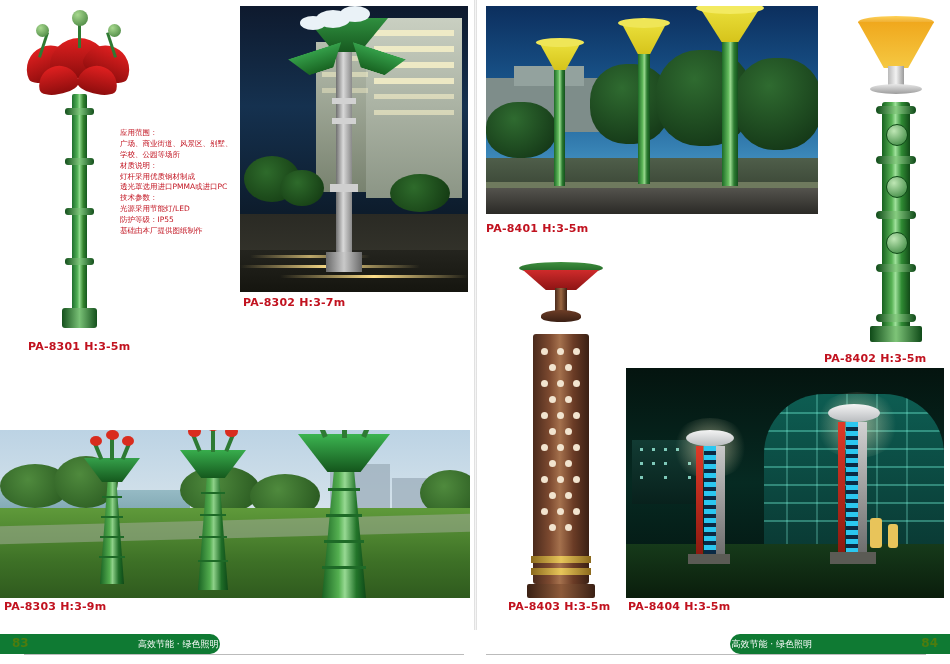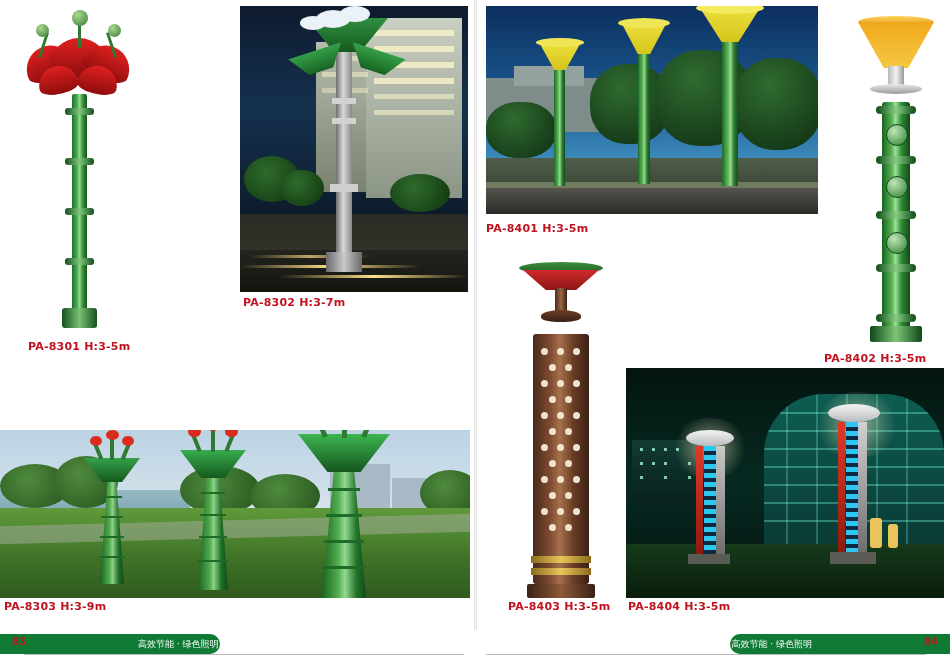--- a/index.html
+++ b/index.html
@@ -10,21 +10,21 @@
   .photo{position:absolute;overflow:hidden;}
   .cap-note{position:absolute;font-size:7.5px;line-height:1.45;color:#c1121f;white-space:pre-line;}
   .note-block{position:absolute;font-size:9px;line-height:1.7;color:#b3111c;width:140px;}
 
   
   .footer{position:absolute;left:0;top:634px;width:950px;height:30px;}
   .foot-bar{position:absolute;top:0;height:20px;background:#0f7a33;}
   .foot-bar.l{left:0;width:220px;border-radius:0 10px 10px 0;}
   .foot-bar.r{right:0;width:220px;border-radius:10px 0 0 10px;}
   .foot-txt{position:absolute;top:4px;font-size:9px;color:#fff;}
-  .pgnum{position:absolute;top:2px;font-size:10px;color:#b91c1c;font-weight:bold;}
+  .pgnum{position:absolute;top:2px;font-size:12px;color:#4d7c0f;font-weight:bold;}
   .foot-line{position:absolute;top:20px;height:1px;background:#bbb;}
 
   
   .pole{position:absolute;}
   .sky{position:absolute;left:0;top:0;width:100%;height:100%;}
 
   
   .i1{position:absolute;left:12px;top:8px;width:130px;height:330px;}
   .i1 .shaft{position:absolute;left:60px;top:86px;width:15px;height:220px;background:linear-gradient(to right,#1d6e2d,#4fae54 35%,#8fd98c 50%,#35852f 75%,#14581f);border-radius:2px;}
   .i1 .band{position:absolute;left:53px;width:29px;height:7px;background:linear-gradient(to right,#14501c,#7dc77a,#14501c);border-radius:3px;}
@@ -124,20 +124,30 @@
     <div class="petal" style="left:72px;top:38px;width:48px;height:34px;transform:rotate(24deg);"></div>
     <div class="petal" style="left:26px;top:58px;width:40px;height:28px;transform:rotate(-12deg);"></div>
     <div class="petal" style="left:66px;top:58px;width:40px;height:28px;transform:rotate(12deg);"></div>
     <div class="stem" style="left:30px;top:24px;height:26px;transform:rotate(18deg);"></div>
     <div class="stem" style="left:66px;top:10px;height:30px;"></div>
     <div class="stem" style="left:98px;top:24px;height:26px;transform:rotate(-18deg);"></div>
     <div class="bud" style="left:24px;top:16px;"></div>
     <div class="bud" style="left:60px;top:2px;width:16px;height:16px;"></div>
     <div class="bud" style="left:96px;top:16px;"></div>
   </div>
+  <div class="cap-note" style="left:120px;top:128px;width:115px;">应用范围：
+广场、商业街道、风景区、别墅、
+学校、公园等场所
+材质说明：
+灯杆采用优质钢材制成
+透光罩选用进口PMMA或进口PC
+技术参数：
+光源采用节能灯/LED
+防护等级：IP55
+基础由本厂提供图纸制作</div>
   <div class="code" style="left:28px;top:340px;">PA-8301  H:3-5m</div>
 
   <div class="photo p8302">
     <div class="bg"></div>
     <div class="bld2"></div>
     <div class="bld"></div>
     <div class="win" style="right:14px;top:24px;width:80px;height:6px;"></div>
     <div class="win" style="right:14px;top:40px;width:80px;height:6px;"></div>
     <div class="win" style="right:14px;top:56px;width:80px;height:6px;"></div>
     <div class="win" style="right:14px;top:72px;width:80px;height:6px;"></div>

